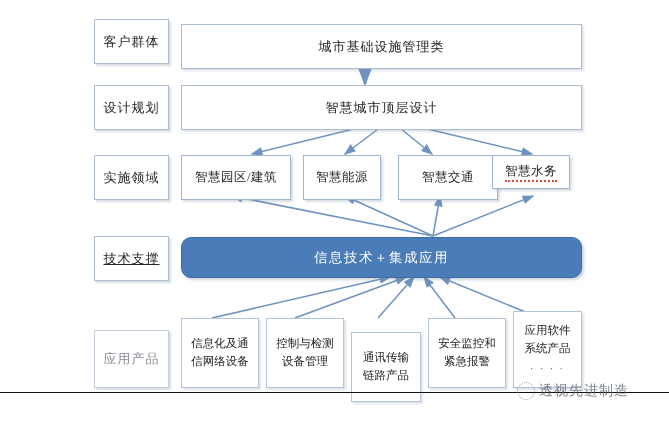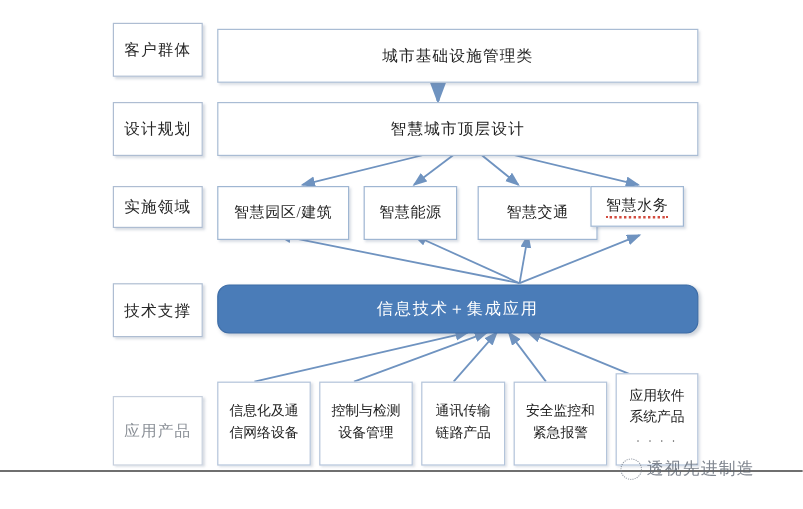--- a/index.html
+++ b/index.html
@@ -106,59 +106,59 @@
     <span>城市基础设施管理类</span>
   </div>
 
   <div class="node stage" style="left:94px;top:85px;width:75px;height:45px;">
     <span>设计规划</span>
   </div>
   <div class="node bar" style="left:181px;top:85px;width:401px;height:45px;">
     <span>智慧城市顶层设计</span>
   </div>
 
-  <div class="node stage" style="left:94px;top:155px;width:75px;height:35px;">
+  <div class="node stage" style="left:94px;top:155px;width:75px;height:45px;">
     <span>实施领域</span>
   </div>
 
   <div class="node domain" style="left:181px;top:155px;width:110px;height:45px;">
     <span>智慧园区/建筑</span>
   </div>
   <div class="node domain" style="left:303px;top:155px;width:78px;height:45px;">
     <span>智慧能源</span>
   </div>
   <div class="node domain" style="left:398px;top:155px;width:100px;height:45px;">
     <span>智慧交通</span>
   </div>
   <div class="node domain" style="left:492px;top:155px;width:78px;height:34px;">
     <span class="underline-red">智慧水务</span>
   </div>
 
-  <div class="node stage" style="left:94px;top:236px;width:75px;height:45px;">
+  <div class="node stage" style="left:94px;top:236px;width:75px;height:45px;text-decoration:underline;">
     <span>技术支撑</span>
   </div>
   <div class="node bluebar" style="left:181px;top:237px;width:401px;height:41px;border-radius:10px;">
     <span>信息技术＋集成应用</span>
   </div>
 
   <div class="node stage faint" style="left:94px;top:330px;width:75px;height:58px;">
     <span>应用产品</span>
   </div>
 
   <div class="node product" style="left:181px;top:318px;width:78px;height:70px;">
     <span class="ln">信息化及通</span>
     <span class="ln">信网络设备</span>
   </div>
 
   <div class="node product" style="left:266px;top:318px;width:78px;height:70px;">
     <span class="ln">控制与检测</span>
     <span class="ln">设备管理</span>
   </div>
 
-  <div class="node product" style="left:351px;top:318px;width:70px;height:70px;">
+  <div class="node product" style="left:351px;top:332px;width:70px;height:70px;">
     <span class="ln">通讯传输</span>
     <span class="ln">链路产品</span>
   </div>
 
   <div class="node product" style="left:428px;top:318px;width:78px;height:70px;">
     <span class="ln">安全监控和</span>
     <span class="ln">紧急报警</span>
   </div>
 
   <div class="node product" style="left:513px;top:311px;width:69px;height:77px;">

